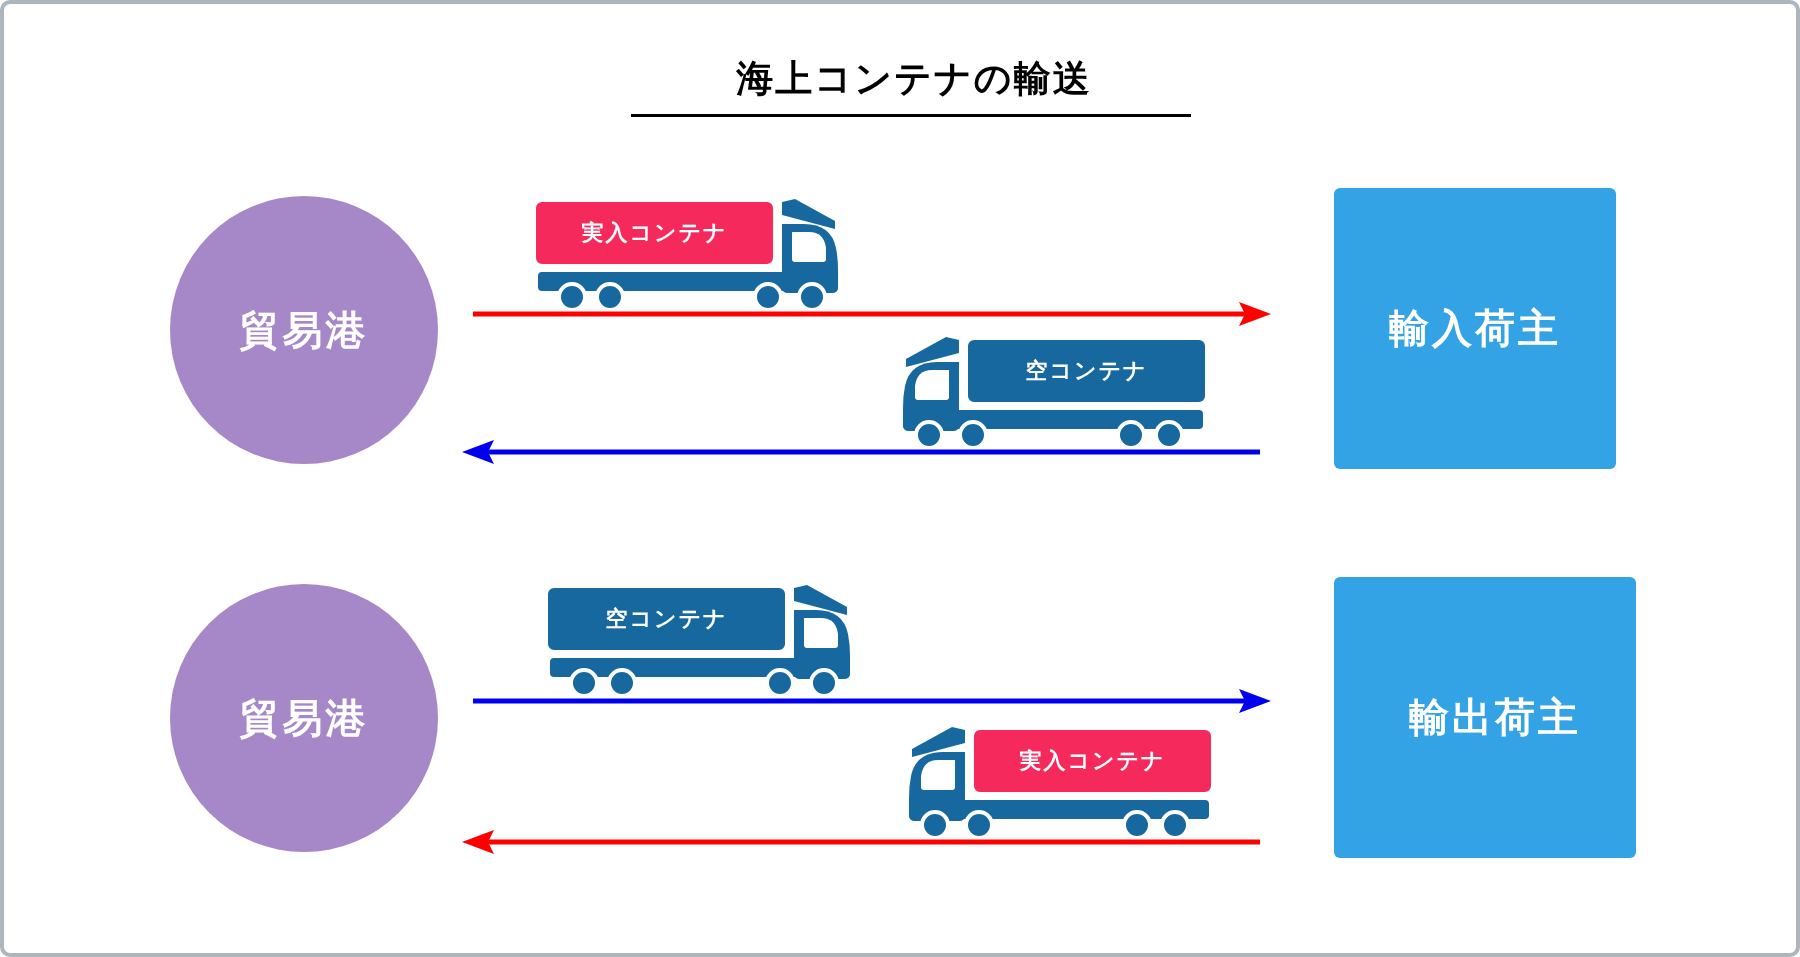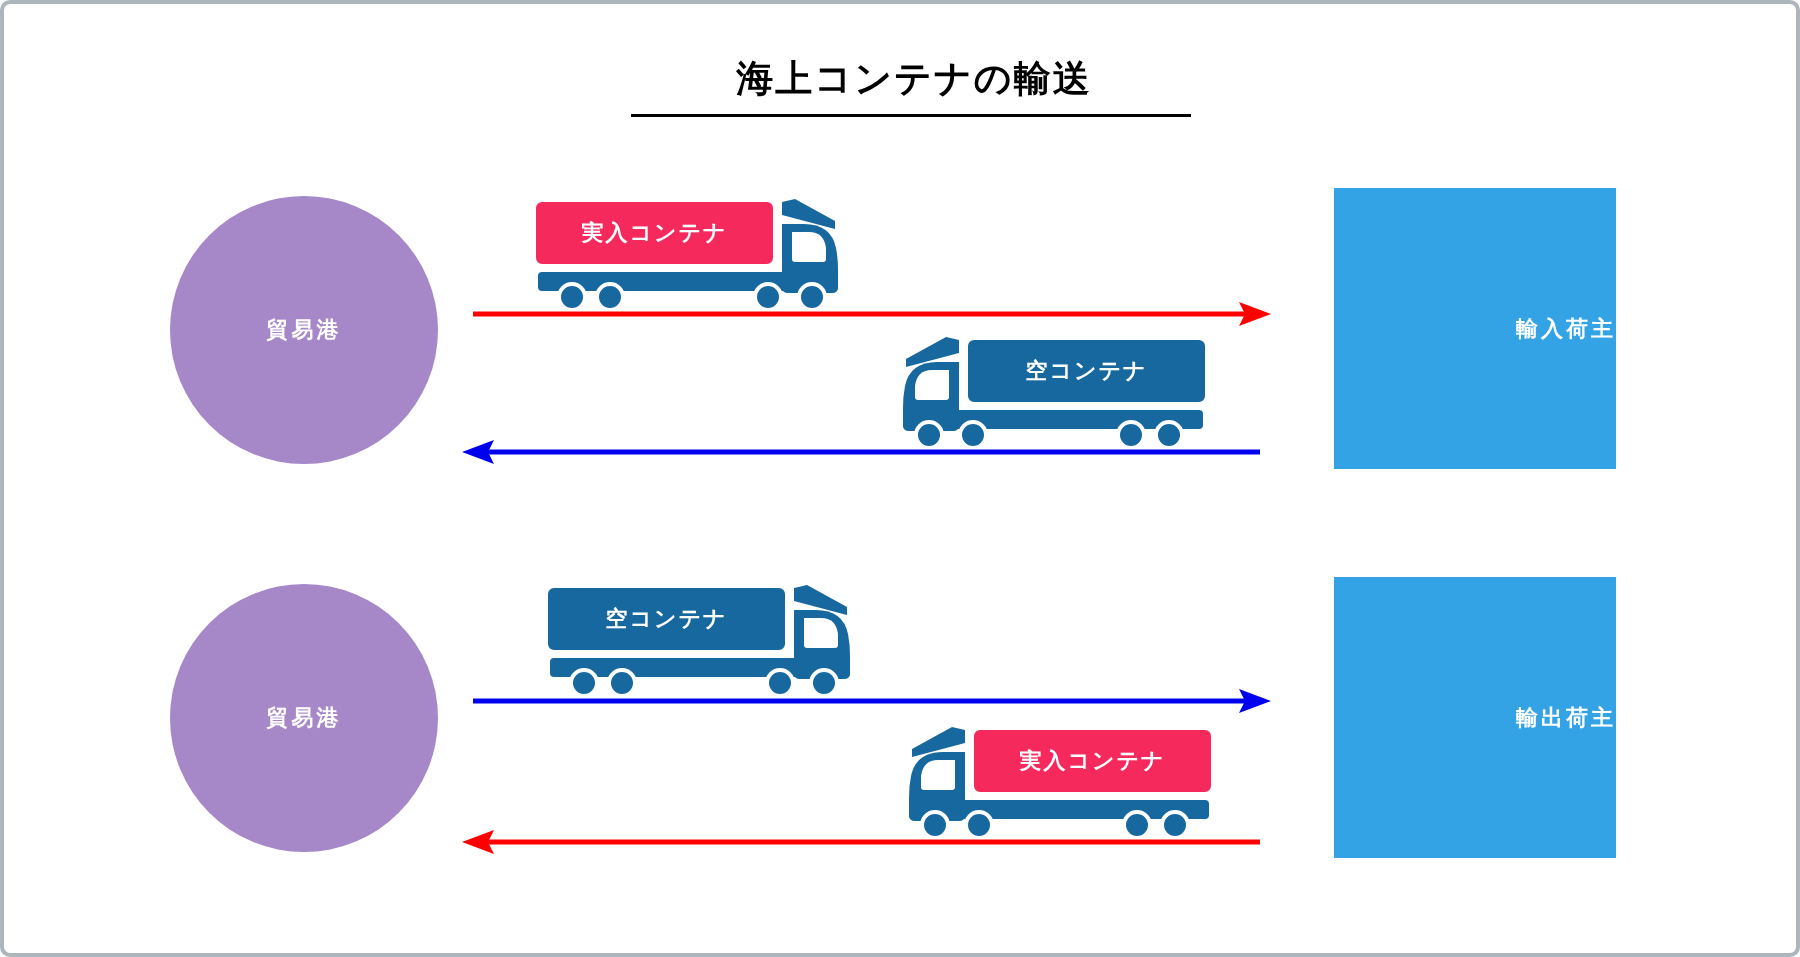--- a/index.html
+++ b/index.html
@@ -20,24 +20,24 @@
   
   .port-circle{
     position:absolute;width:268px;height:268px;border-radius:50%;
     background:var(--port_purple,#A687C8);
     display:flex;align-items:center;justify-content:center;
   }
   
   .shipper-box{
     position:absolute;width:282px;height:281px;
     background:var(--shipper_blue,#33A3E6);
-    display:flex;align-items:center;justify-content:flex-end;
+    display:flex;align-items:center;justify-content:center;border-radius:6px;
   }
   .node-label{
-    color:var(--label_text,#fff);font-size:22px;font-weight:bold;letter-spacing:3px;
+    color:var(--label_text,#fff);font-size:40px;font-weight:bold;letter-spacing:3px;
   }
   
   .truck{position:absolute;width:310px;height:115px;}
   .truck-svg{position:absolute;left:0;top:0;}
   .truck.facing-left .truck-svg{transform:scaleX(-1);}
   .truck-part{fill:var(--truck_blue,#17689F);}
   .truck-svg .window{fill:#fff;}
   .truck-svg .wheel{fill:var(--truck_blue,#17689F);stroke:#fff;stroke-width:4px;}
   .cargo-label{
     position:absolute;top:0;left:0;width:245px;height:70px;box-sizing:border-box;
@@ -111,21 +111,21 @@
 
   <svg class="arrow blue" style="left:455px;top:433px;" width="815" height="30" viewBox="0 0 815 30">
     <line x1="801" y1="15" x2="29" y2="15"></line>
     <polygon points="3,15 35,3 29,15 35,27"></polygon>
   </svg>
 
   <div class="port-circle" style="left:166px;top:580px;">
     <span class="node-label">貿易港</span>
   </div>
 
-  <div class="shipper-box" style="left:1330px;top:573px;">
+  <div class="shipper-box" style="left:1330px;top:573px;padding-left:20px;">
     <span class="node-label">輸出荷主</span>
   </div>
 
   <div class="truck facing-right" style="left:540px;top:580px;">
     <svg class="truck-svg" width="310" height="115" viewBox="0 0 310 115">
       <rect class="truck-part" x="6" y="74" width="300" height="19" rx="4"></rect>
       <polygon class="truck-part" points="250,17 250,4 263,1 303,23 303,31"></polygon>
       <path class="truck-part" d="M250,26 L272,26 Q299,26 304,50 Q306,60 306,72 L306,89 Q306,95 300,95 L256,95 Q250,95 250,89 Z"></path>
       <path class="window" d="M260,34 L277,34 Q292,34 294,50 L294,61 Q294,64 291,64 L263,64 Q260,64 260,61 Z"></path>
       <g>

